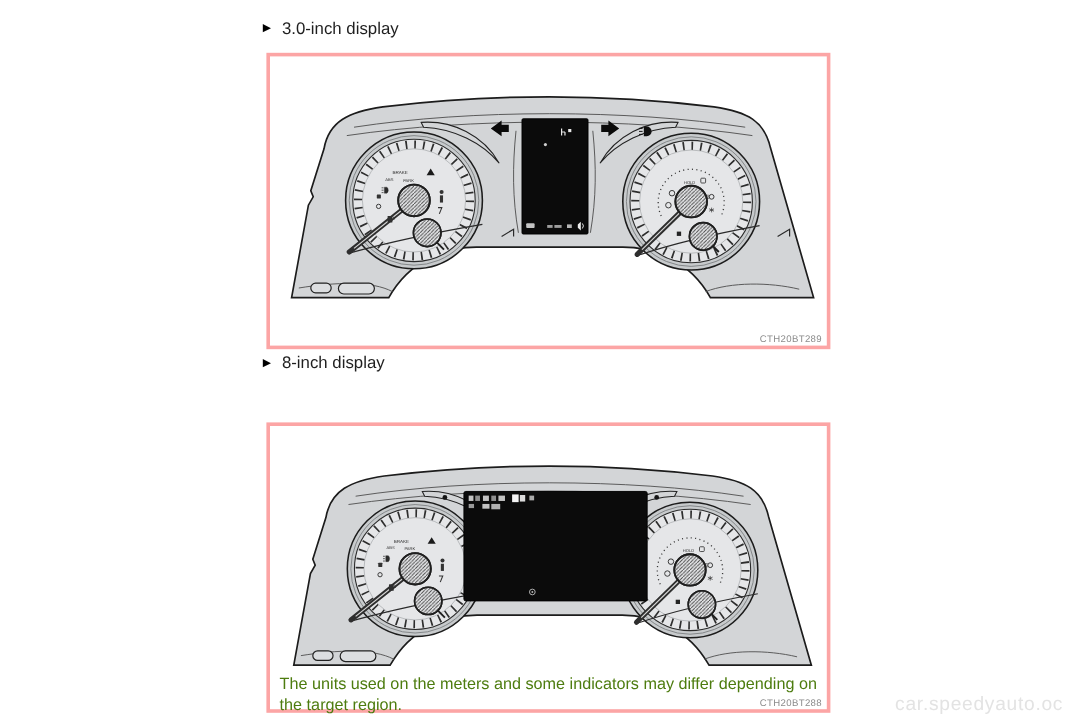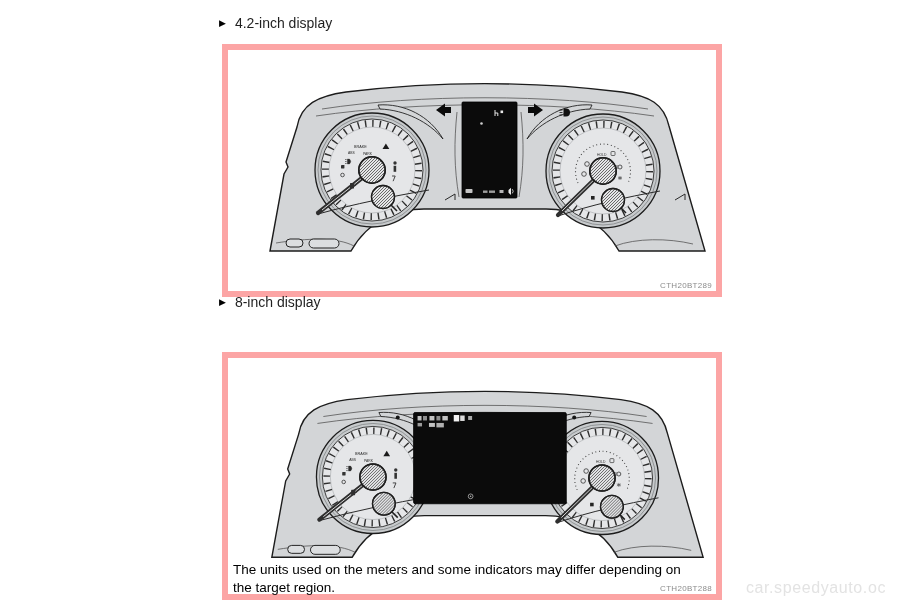--- a/index.html
+++ b/index.html
@@ -9,51 +9,51 @@
   }
   .heading{
     position:absolute;left:219px;font-size:14px;color:#1f1f1f;
     display:flex;align-items:center;gap:9px;white-space:nowrap;
   }
   .heading .bullet{font-size:9px;color:#000;line-height:1;}
   #heading1{top:15px;}
   #heading2{top:294px;}
   .figure-frame{
     position:absolute;left:222px;width:464px;
-    border:6px solid #fca5a5;background:#ffffff;padding-left:24px;
+    border:3px solid #fca5a5;background:#ffffff;
   }
   #frame1{top:44px;height:241px;}
   #frame2{top:310px;height:236px;margin-top:42px;}
   .figure-frame svg{display:block;}
   .figcode{
     position:absolute;right:4px;bottom:1px;
     font-size:8px;color:#8c8c8c;letter-spacing:.3px;
   }
   .caption{
     position:absolute;left:233px;top:561px;width:462px;margin:0;
-    font-size:13.5px;line-height:1.35;color:#000000;
+    font-size:13.5px;line-height:1.35;color:#4d7c0f;
   }
   .watermark{
     position:absolute;right:14px;top:579px;
     font-size:16px;color:#e3e3e3;letter-spacing:.6px;
   }
   svg text{font-family:"Liberation Sans",sans-serif;fill:#2b2b2b;}
   .cluster-body{fill:#d3d5d7;stroke:#1c1c1c;stroke-width:1.4;}
   .bezel{fill:#c7cacc;stroke:#1c1c1c;stroke-width:1.3;}
   .face{fill:#e5e6e8;}
   .thin{fill:none;stroke:#555;stroke-width:.8;}
   .outline-line{fill:none;stroke:#2a2a2a;stroke-width:1;}
   .disp{fill:#0b0b0b;stroke:#000;stroke-width:.8;}
 </style>
 </head>
 <body>
 
 <div class="heading" id="heading1">
   <span class="bullet">▶</span>
-  <span>4.2-inch display</span>
+  <span>3.0-inch display</span>
 </div>
 
 <div class="figure-frame" id="frame1">
   <svg width="464" height="239" viewBox="0 0 464 239">
     <defs>
       <pattern id="hatch1" patternUnits="userSpaceOnUse" width="3" height="3">
         <path d="M0,3 l3,-3" stroke="#474747" stroke-width="0.8" fill="none"></path>
       </pattern>
     </defs>
 

